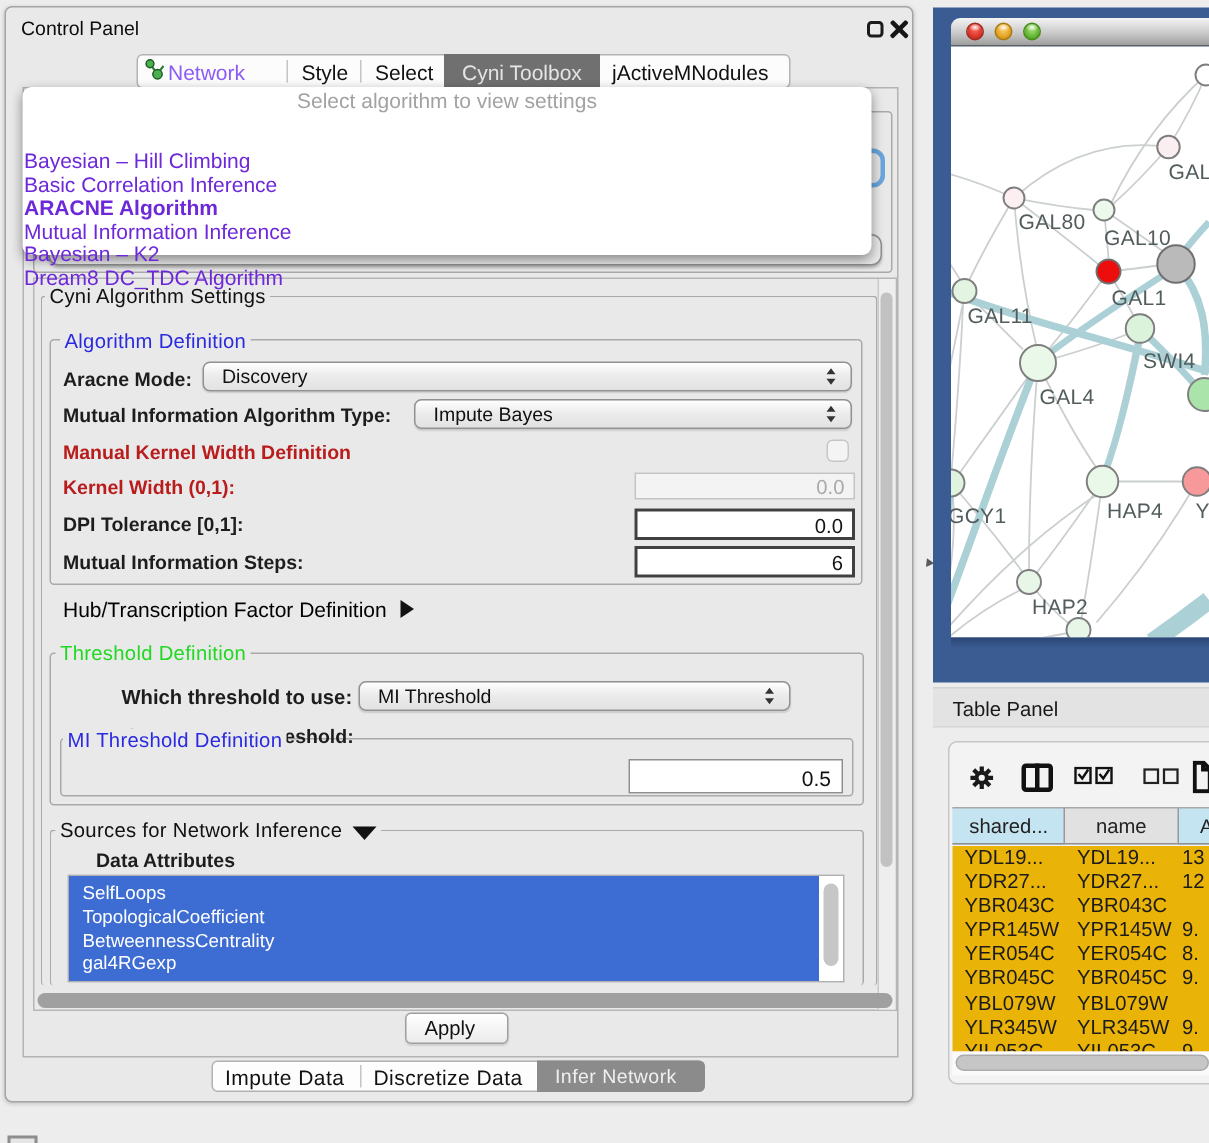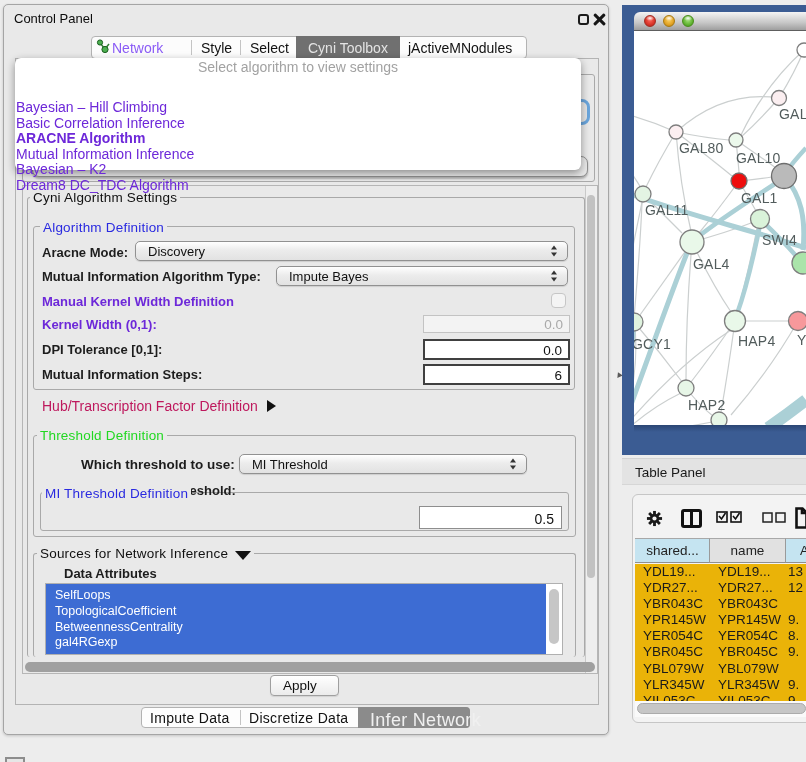--- a/index.html
+++ b/index.html
@@ -1,20 +1,20 @@
 <!DOCTYPE html>
 <html><head>
 <meta charset="utf-8">
 <style>
 html,body{margin:0;padding:0;width:806px;height:762px;overflow:hidden;background:#ededed;
  font-family:"Liberation Sans",sans-serif;}
 *{box-sizing:border-box;}
 .abs{position:absolute;}
 .lbl{position:absolute;font-size:13px;font-weight:bold;color:#1d1d1d;white-space:nowrap;}
-.dis{color:#6d28d9;}
+.dis{color:#b91c1c;}
 .grp{position:absolute;border:1px solid #a9a9a9;border-radius:3px;}
 .gtitle{position:absolute;font-size:13.5px;letter-spacing:0.2px;white-space:nowrap;background:#e9e9e9;padding:0 3px;z-index:3;}
 .combo{position:absolute;border:1px solid #919191;border-radius:5px;
  background:linear-gradient(#ffffff,#ececec 45%,#e2e2e2);box-shadow:0 1px 1px rgba(0,0,0,.12);}
 .combo .ct{position:absolute;left:12px;top:50%;transform:translateY(-50%);font-size:13px;color:#111;white-space:nowrap;}
 .updn{position:absolute;right:9px;top:50%;width:7px;height:13px;transform:translateY(-50%);}
 .updn:before,.updn:after{content:"";position:absolute;left:0;border-left:3.5px solid transparent;border-right:3.5px solid transparent;}
 .updn:before{top:1px;border-bottom:4.5px solid #333;}
 .updn:after{bottom:1px;border-top:4.5px solid #333;}
 .fld{position:absolute;background:#fff;font-size:13.5px;color:#111;text-align:right;line-height:normal;}
@@ -84,21 +84,21 @@
 
 <div class="lbl dis" style="left:42px;top:317px;">Kernel Width (0,1):</div>
 <div class="fld" style="left:423px;top:315px;width:147px;height:18px;border:1px solid #c3c3c3;background:#f3f3f3;color:#a9a9a9;padding:1px 6px 0 0;">0.0</div>
 
 <div class="lbl" style="left:42px;top:342px;">DPI Tolerance [0,1]:</div>
 <div class="fld" style="left:423px;top:339px;width:147px;height:21px;border:2px solid #404040;padding:2px 6px 0 0;">0.0</div>
 
 <div class="lbl" style="left:42px;top:367px;">Mutual Information Steps:</div>
 <div class="fld" style="left:423px;top:364px;width:147px;height:21px;border:2px solid #404040;padding:2px 6px 0 0;">6</div>
 
-<div class="abs" style="left:42px;top:398px;font-size:14px;color:#be185d;">Hub/Transcription Factor Definition</div>
+<div class="abs" style="left:42px;top:398px;font-size:14px;color:#000000;">Hub/Transcription Factor Definition</div>
 <div class="abs" style="left:267px;top:400px;width:0;height:0;border-top:6px solid transparent;border-bottom:6px solid transparent;border-left:9px solid #111;"></div>
 
 <div class="grp" style="left:33px;top:435px;width:543px;height:102px;"></div>
 <div class="gtitle" style="left:37px;top:428px;color:#22d822;">Threshold Definition</div>
 
 <div class="lbl" style="left:81px;top:457px;font-size:13.5px;">Which threshold to use:</div>
 <div class="combo" style="left:239px;top:454px;width:288px;height:20px;">
     <span class="ct">MI Threshold</span>
     <span class="updn"></span>
   </div>
@@ -120,21 +120,21 @@
 <div class="abs" style="left:549px;top:589px;width:10px;height:55px;background:#c6c6c6;border-radius:5px;z-index:6;"></div>
 
 <div class="abs" style="left:270px;top:675px;width:69px;height:21px;background:linear-gradient(#ffffff,#ebebeb);border:1px solid #9f9f9f;border-radius:4px;box-shadow:0 1px 1px rgba(0,0,0,.1);"></div>
 <div class="abs" style="left:283px;top:678px;font-size:13.5px;color:#111;">Apply</div>
 
 <div class="abs" style="left:141px;top:707px;width:329px;height:21px;background:#fdfdfd;border:1px solid #b2b2b2;border-radius:4px;"></div>
 <div class="abs" style="left:358px;top:707px;width:112px;height:21px;background:#8b8b8b;border-radius:0 4px 4px 0;"></div>
 <div class="abs" style="left:240px;top:710px;width:1px;height:15px;background:#c4c4c4;"></div>
 <div class="abs" style="left:150px;top:710px;font-size:14px;letter-spacing:0.3px;color:#111;">Impute Data</div>
 <div class="abs" style="left:249px;top:710px;font-size:14px;letter-spacing:0.3px;color:#111;">Discretize Data</div>
-<div class="abs" style="left:370px;top:710px;font-size:18px;letter-spacing:0.3px;color:#f0f0f0;">Infer Network</div>
+<div class="abs" style="left:370px;top:710px;font-size:13px;letter-spacing:0.3px;color:#f0f0f0;">Infer Network</div>
 
 <div class="abs" style="left:15px;top:58px;width:566px;height:112px;background:#ffffff;border-radius:6px;
  box-shadow:0 3px 8px rgba(0,0,0,.4);z-index:20;"></div>
 <div class="abs" style="left:15px;top:58.5px;width:566px;text-align:center;font-size:14px;color:#a2a2a2;z-index:21;">Select algorithm to view settings</div>
 <div class="abs" style="left:16px;top:84px;font-size:14px;color:#6d28d9;z-index:21;line-height:15.6px;margin-top:16px;">
 Bayesian – Hill Climbing<br>
 Basic Correlation Inference<br>
 <b>ARACNE Algorithm</b><br>
 Mutual Information Inference<br>
 Bayesian – K2<br>

